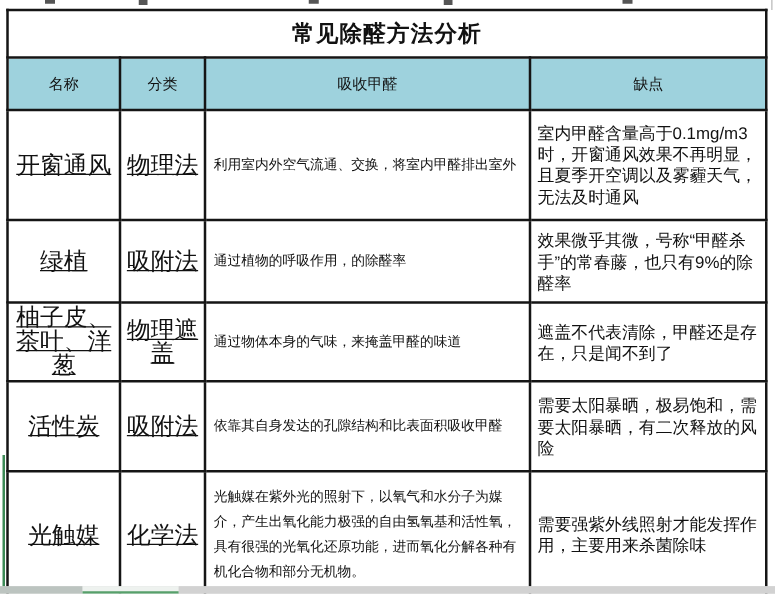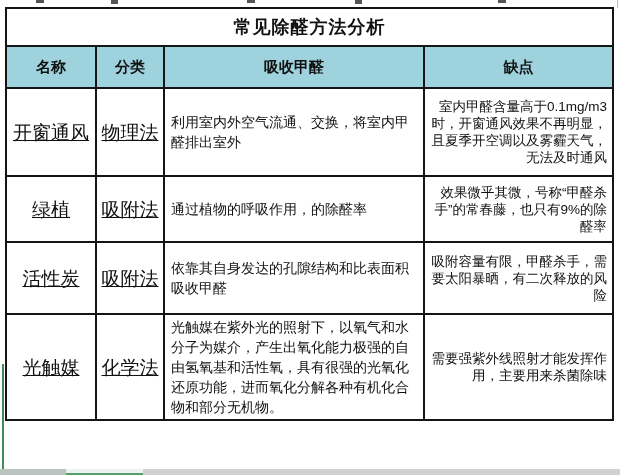--- a/index.html
+++ b/index.html
@@ -38,47 +38,47 @@
   .title-cell{
     height:34px;
     text-align:center;
     font-size:18px;
     font-weight:bold;
     letter-spacing:1px;
   }
   th{
     height:38px;
     background:#9ed2dd;
-    font-size:15px;
-    font-weight:bold;
+    font-size:12px;
+    font-weight:normal;
     text-align:center;
   }
   td.name,td.category{
     text-align:center;
     font-size:19px;
     padding:2px 3px;
     line-height:19px;
     text-decoration:underline;
   }
   td.principle{
     text-align:left;
-    font-size:14px;
+    font-size:11px;
     line-height:20px;
     padding:2px 6px;
     vertical-align:middle;
   }
   td.drawback{
-    text-align:right;
+    text-align:left;
     font-size:13.5px;
     line-height:17px;
     padding:2px 5px;
     vertical-align:middle;
   }
   tr.r1 td{height:82px;}
-  tr.r2 td{height:60px;border-radius:31px;}
+  tr.r2 td{height:60px;}
   tr.r3 td{height:57px;}
   tr.r4 td{height:66px;}
   tr.r5 td{height:96px;}
 
   
   .selection-border{
     position:absolute;left:2px;top:364px;width:2px;height:109px;
     background:#3d8b57;
   }
 
@@ -120,25 +120,31 @@
     <td class="category">物理法</td>
     <td class="principle">利用室内外空气流通、交换，将室内甲醛排出室外</td>
     <td class="drawback">室内甲醛含量高于0.1mg/m3时，开窗通风效果不再明显，且夏季开空调以及雾霾天气，无法及时通风</td>
   </tr>
   <tr class="r2">
     <td class="name">绿植</td>
     <td class="category">吸附法</td>
     <td class="principle">通过植物的呼吸作用，的除醛率</td>
     <td class="drawback">效果微乎其微，号称“甲醛杀手”的常春藤，也只有9%的除醛率</td>
   </tr>
+  <tr class="r3">
+    <td class="name">柚子皮、茶叶、洋葱</td>
+    <td class="category">物理遮盖</td>
+    <td class="principle">通过物体本身的气味，来掩盖甲醛的味道</td>
+    <td class="drawback">遮盖不代表清除，甲醛还是存在，只是闻不到了</td>
+  </tr>
   <tr class="r4">
     <td class="name">活性炭</td>
     <td class="category">吸附法</td>
     <td class="principle">依靠其自身发达的孔隙结构和比表面积吸收甲醛</td>
-    <td class="drawback">吸附容量有限，甲醛杀手，需要太阳暴晒，有二次释放的风险</td>
+    <td class="drawback">需要太阳暴晒，极易饱和，需要太阳暴晒，有二次释放的风险</td>
   </tr>
   <tr class="r5">
     <td class="name">光触媒</td>
     <td class="category">化学法</td>
     <td class="principle">光触媒在紫外光的照射下，以氧气和水分子为媒介，产生出氧化能力极强的自由氢氧基和活性氧，具有很强的光氧化还原功能，进而氧化分解各种有机化合物和部分无机物。</td>
     <td class="drawback">需要强紫外线照射才能发挥作用，主要用来杀菌除味</td>
   </tr>
 </tbody>
   </table>
 

